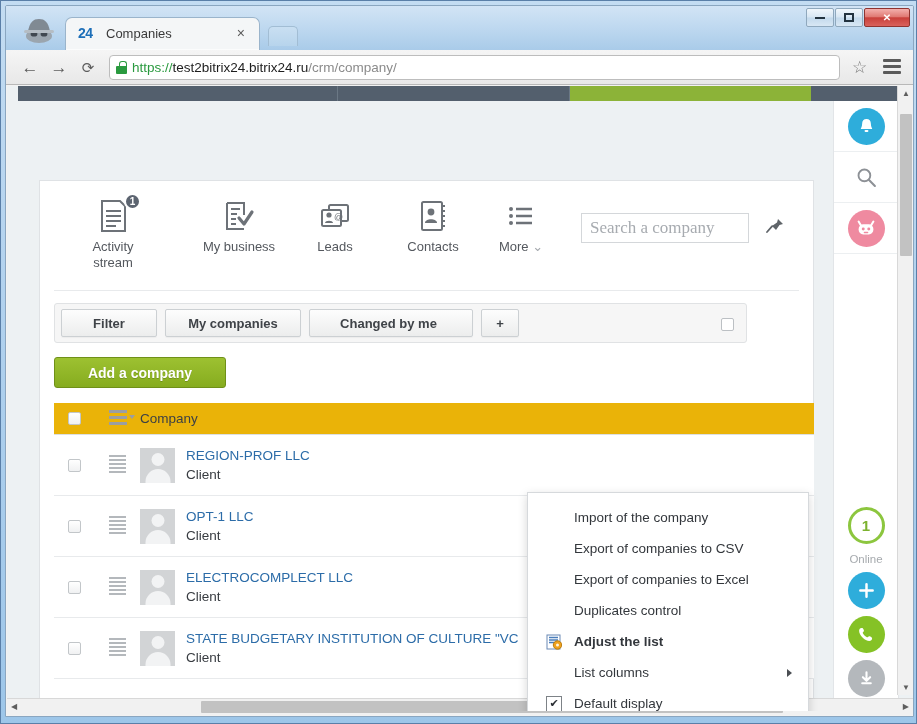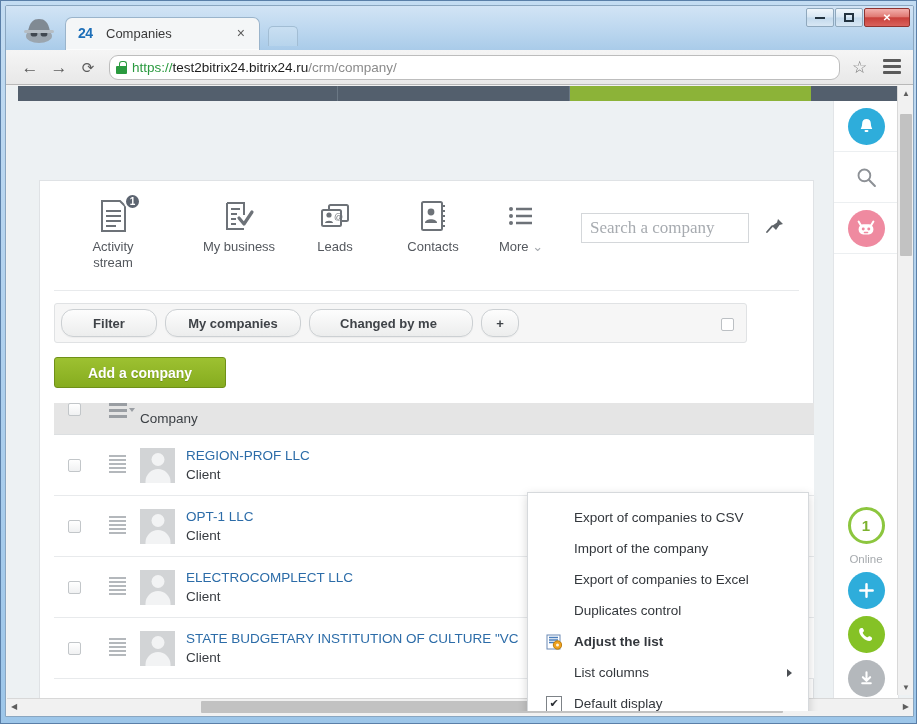--- a/index.html
+++ b/index.html
@@ -85,21 +85,21 @@
   .navbtn {
     position: absolute; top: 6px; width: 24px; height: 24px;
     display: flex; align-items: center; justify-content: center;
     font-size: 17px; color: #5c5c5c; cursor: pointer;
   }
   .nav-back { left: 12px; }
   .nav-fwd  { left: 41px; }
   .nav-rel  { left: 70px; font-size: 15px; }
   .omnibox {
     position: absolute; left: 103px; top: 5px; right: 73px; height: 25px;
-    background: #fff; border: 1px solid #bdbdbd; border-radius: 9px;
+    background: #fff; border: 1px solid #bdbdbd; border-radius: 4px;
     display: flex; align-items: center; padding: 0 6px;
   }
   .lock {
     width: 11px; height: 13px; position: relative; margin-right: 5px; flex: none;
   }
   .lock::before {
     content: ''; position: absolute; left: 0; bottom: 0; width: 11px; height: 8px;
     background: #2a9a3f; border-radius: 1px;
   }
   .lock::after {
@@ -188,21 +188,21 @@
   }
 
   
   .filterbar {
     position: absolute; left: 14px; top: 122px; width: 693px; height: 40px;
     background: #f6f6f6; border: 1px solid #e0e2e4; border-radius: 3px;
   }
   .fbtn {
     position: absolute; top: 5px; height: 28px;
     background: linear-gradient(180deg,#fdfdfd,#eceded);
-    border: 1px solid #ccd0d3; border-radius: 12px;
+    border: 1px solid #ccd0d3; border-radius: 2px;
     font-size: 13px; font-weight: bold; color: #3f4348;
     display: flex; align-items: center; justify-content: center;
     cursor: pointer; padding: 0 16px;
     box-shadow: 0 1px 1px rgba(0,0,0,.04);
   }
   .fchk {
     position: absolute; right: 12px; top: 14px; width: 13px; height: 13px;
     border: 1px solid #bcc0c4; background: #fff; border-radius: 2px; cursor: pointer;
   }
 
@@ -219,22 +219,22 @@
   .gearbtn {
     position: absolute; right: 0; top: 0; width: 38px; height: 32px;
     background: linear-gradient(180deg,#fefefe,#ebedee);
     border: 1px solid #c9cdd1; border-radius: 4px;
     display: flex; align-items: center; justify-content: center; cursor: pointer;
   }
 
   
   .tbl { position: absolute; left: 14px; top: 222px; width: 760px; }
   .th-row {
-    height: 32px; background: #e5e5e5; border-bottom: 1px solid #dcdfe1;
-    display: flex; 
+    height: 32px; background: #eab308; border-bottom: 1px solid #dcdfe1;
+    display: flex; align-items: center;
   }
   .tr-row {
     height: 61px; border-bottom: 1px solid #e8eaec;
     display: flex; align-items: center; background: #fff;
   }
   .c-chk { width: 41px; display: flex; justify-content: center; }
   .c-drag { width: 45px; display: flex; justify-content: center; }
   .c-main { flex: 1; display: flex; align-items: center; }
   .chkbox {
     width: 13px; height: 13px; border: 1px solid #c2c6c9;
@@ -607,24 +607,24 @@
               <div class="cname">STATE BUDGETARY INSTITUTION OF CULTURE "VC</div>
               <div class="ctype">Client</div>
             </span>
           </div>
         </div>
       </div>
     </div>
 
     <div class="menu">
       <div class="mitem">
+        <span>Import of the company</span>
+      </div>
+      <div class="mitem">
         <span>Export of companies to CSV</span>
-      </div>
-      <div class="mitem">
-        <span>Import of the company</span>
       </div>
       <div class="mitem">
         <span>Export of companies to Excel</span>
       </div>
       <div class="mitem">
         <span>Duplicates control</span>
       </div>
       <div class="mitem bold">
         <svg class="micon" viewBox="0 0 16 16">
           <rect x="1" y="1" width="13" height="14" fill="#fff" stroke="#6a89b5" stroke-width="1"></rect>

